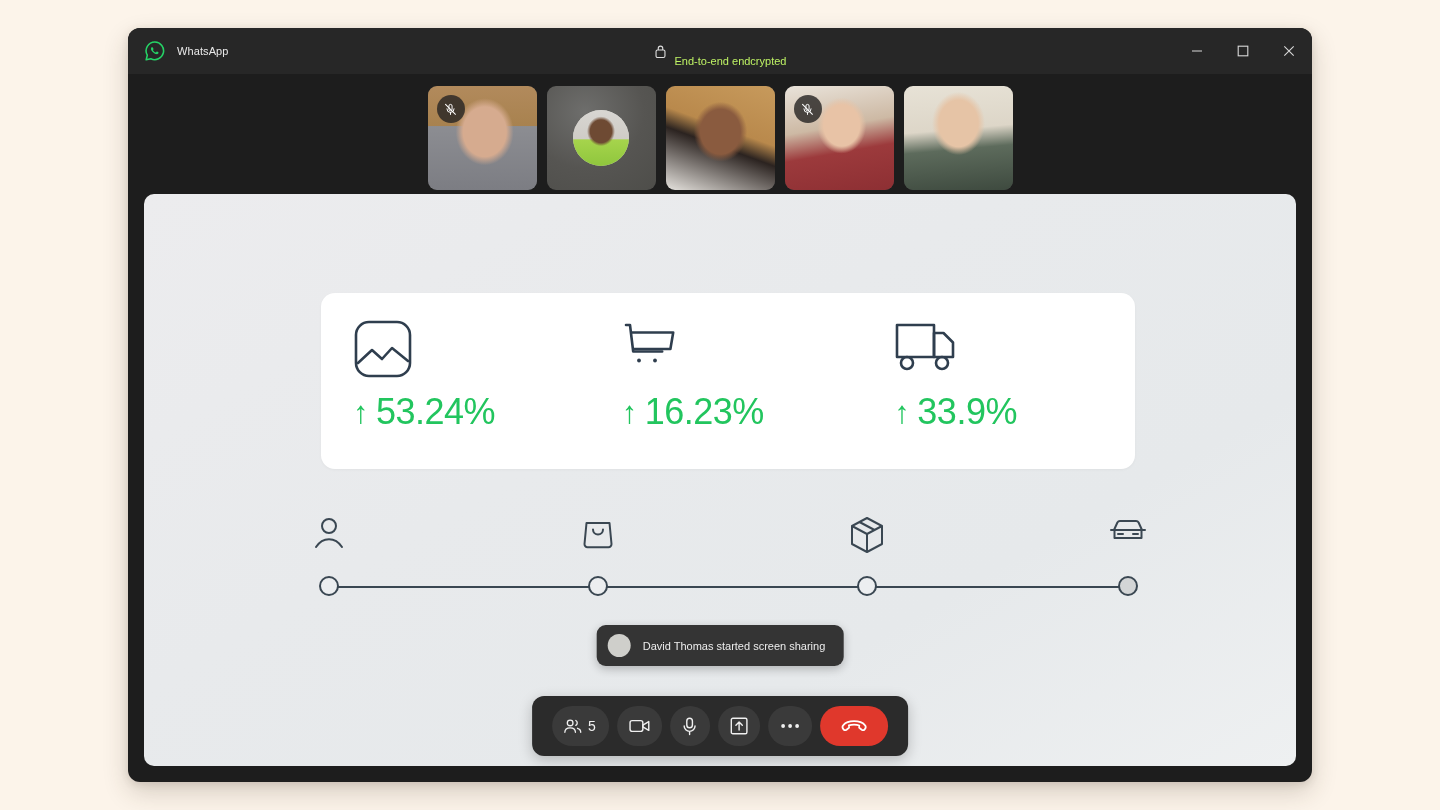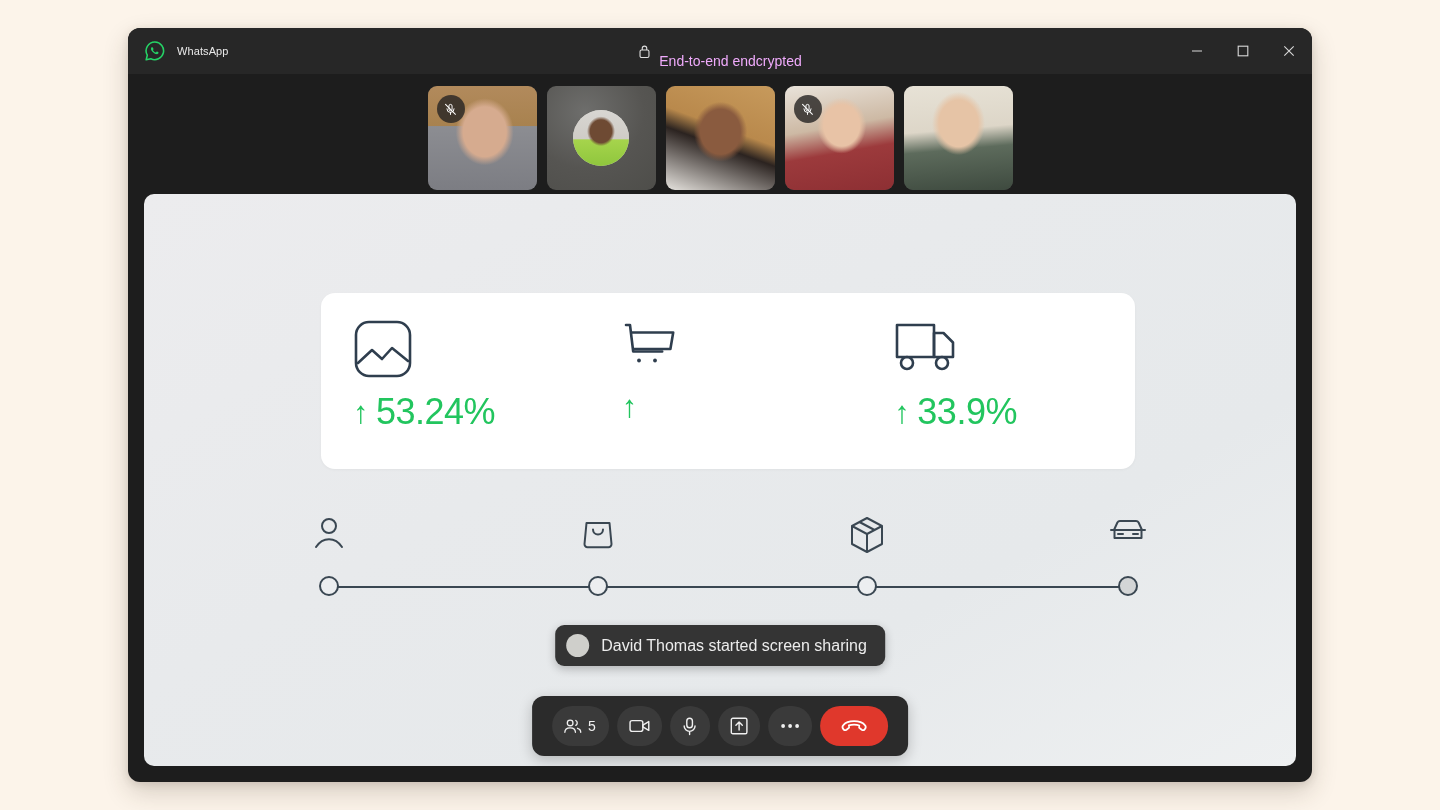--- a/index.html
+++ b/index.html
@@ -30,21 +30,21 @@
     display: flex; align-items: center;
     flex: 0 0 auto;
   }
   .brand { display: flex; align-items: center; gap: 11px; padding-left: 16px; }
   .brand-name { color: #e9e9e9; font-size: 11px; letter-spacing: .1px; }
   .title-center {
     position: absolute; left: 0; right: 0; top: 0; bottom: 0;
     display: flex; align-items: center; justify-content: center;
     gap: 8px; pointer-events: none;
   }
-  .title-center .enc-text { color: #f0abfc; font-size: 14px; margin-top: 19px; }
+  .title-center .enc-text { color: #bef264; font-size: 11px; margin-top: 19px; }
   .win-controls {
     margin-left: auto; display: flex; height: 100%;
     align-items: stretch;
   }
   .win-btn {
     width: 46px; display: flex; align-items: center; justify-content: center;
     color: #d9d9d9;
   }
 
   
@@ -145,21 +145,21 @@
     background: #343434;
     border-radius: 9px;
     padding: 9px 18px 9px 11px;
     box-shadow: 0 3px 10px rgba(0,0,0,.24);
   }
   .toast-avatar {
     width: 23px; height: 23px; border-radius: 50%;
     overflow: hidden; position: relative; background: #cfcfcb;
     flex: 0 0 auto;
   }
-  .toast-text { color: #ececec; font-size: 16px; white-space: nowrap; }
+  .toast-text { color: #ececec; font-size: 11px; white-space: nowrap; }
 
   
   .controlbar {
     position: absolute;
     left: 50%; transform: translateX(-50%);
     bottom: 10px;
     height: 60px;
     background: #2b2b2b;
     border-radius: 12px;
     display: flex; align-items: center; gap: 8px;
@@ -307,20 +307,21 @@
         <div class="stat-icon">
           <svg width="62" height="60" viewBox="0 0 62 60" fill="none" stroke="#2f3e4e" stroke-width="2.6" stroke-linecap="round" stroke-linejoin="round">
             <path d="M4 6h4l3.2 26.5h29"></path>
             <path d="M9.6 13.5h41.6L48.4 30H11.4"></path>
             <circle cx="17" cy="41.5" r="1.9" fill="#2f3e4e" stroke="none"></circle>
             <circle cx="33" cy="41.5" r="1.9" fill="#2f3e4e" stroke="none"></circle>
           </svg>
         </div>
         <div class="stat-value">
           <span class="stat-arrow">↑</span>
+          <span>16.23%</span>
         </div>
       </div>
 
       <div class="stat">
         <div class="stat-icon">
           <svg width="68" height="56" viewBox="0 0 68 56" fill="none" stroke="#2f3e4e" stroke-width="2.6" stroke-linejoin="round" stroke-linecap="round">
             <rect x="3" y="6" width="37" height="32"></rect>
             <path d="M40 14h9.5L59 23.5V38H40z"></path>
             <circle cx="13" cy="44" r="6"></circle>
             <circle cx="48" cy="44" r="6"></circle>

